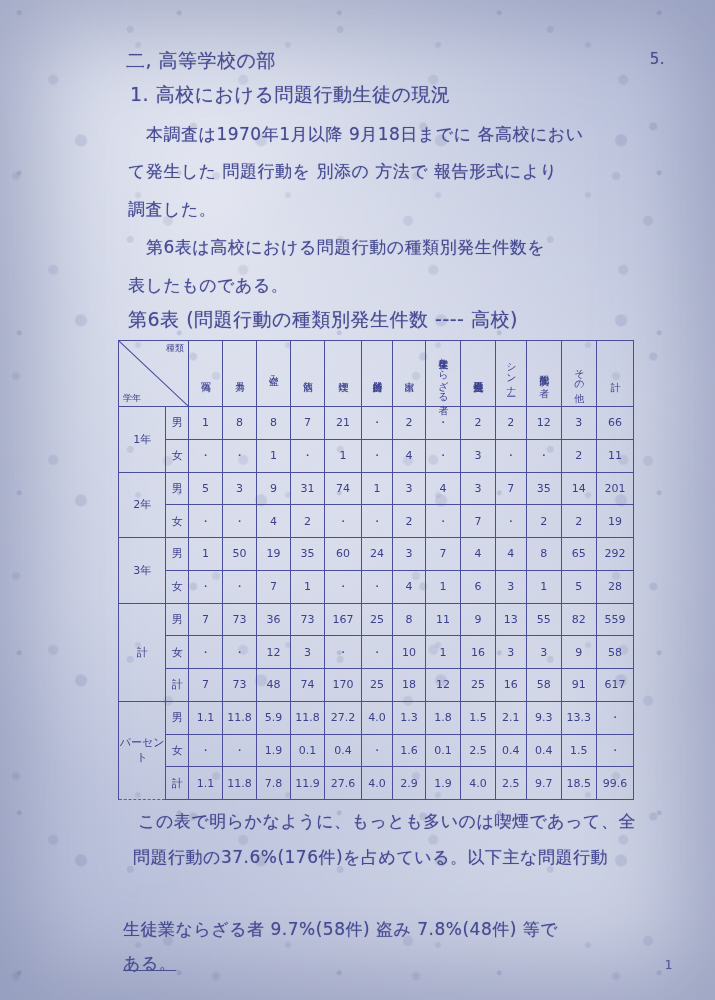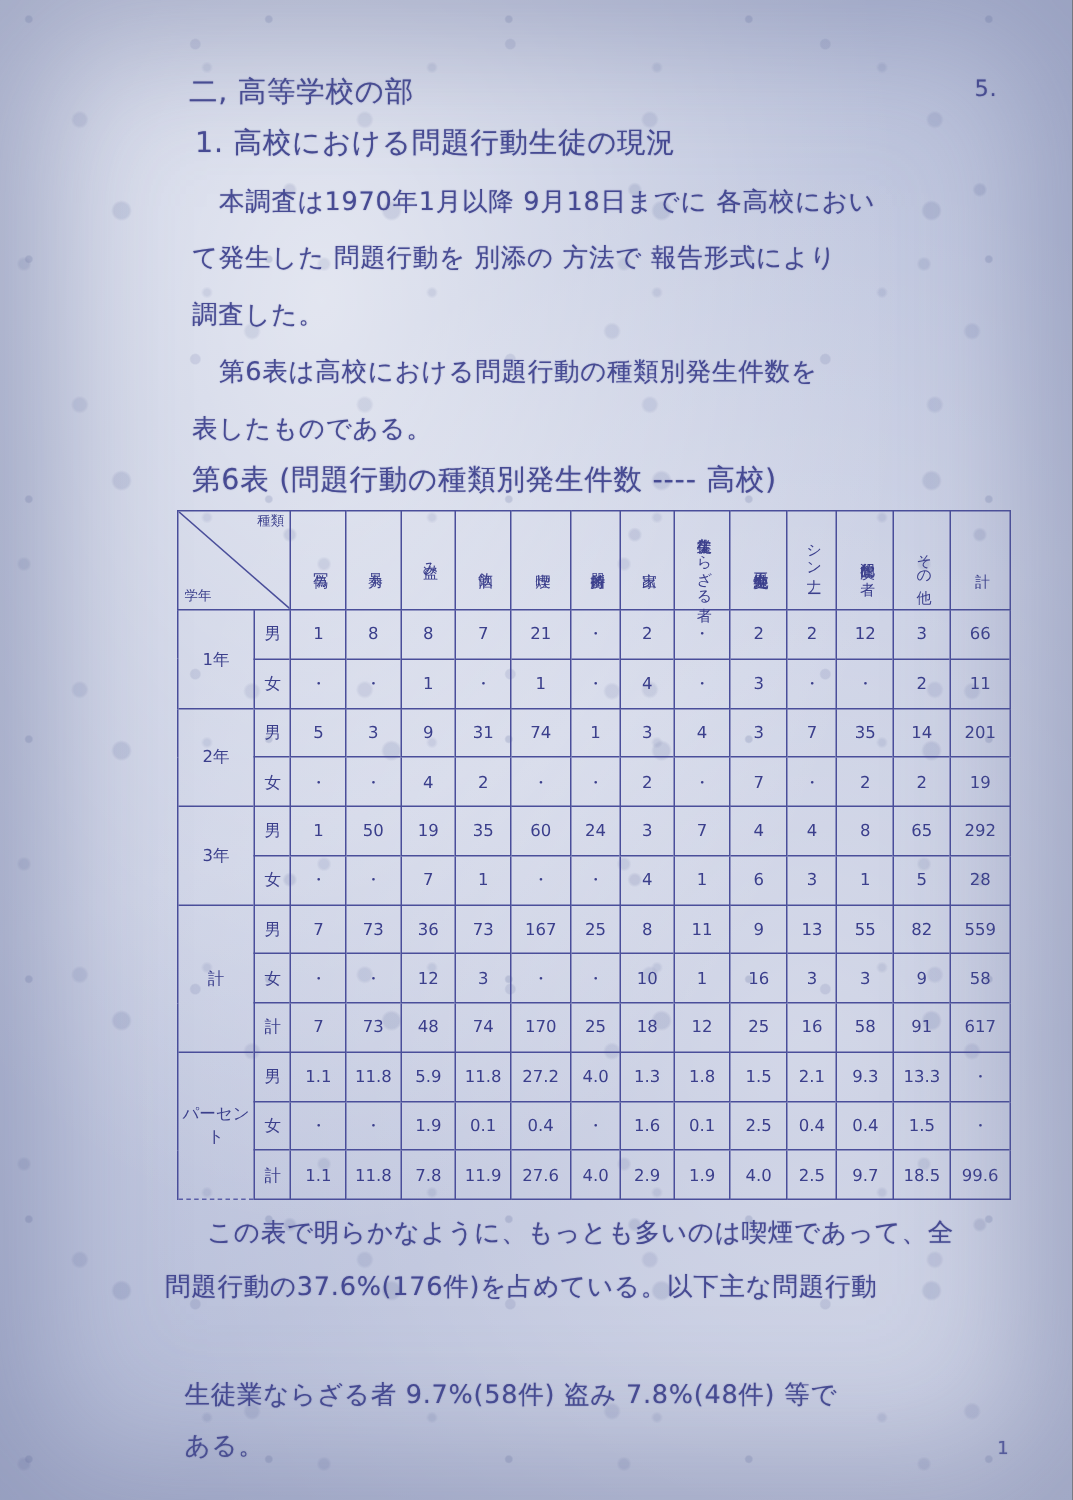--- a/index.html
+++ b/index.html
@@ -58,21 +58,21 @@
   }
 
   
   #table-wrap{
     position:absolute;
     left:100px; top:330px;
     width:560px; height:460px;
   }
   table.t{
     border-collapse:collapse;
-    width:556px;height:460px;
+    width:516px;height:460px;
     table-layout:fixed;
   }
   table.t td, table.t th{
     border:1px solid #4a4e9a;
     font-size:11px;
     color:#3b3f8c;
     text-align:center;
     vertical-align:middle;
     padding:0;
     font-family:"DejaVu Sans", sans-serif;
@@ -394,21 +394,21 @@
               <td>2.5</td>
               <td>9.7</td>
               <td>18.5</td>
               <td>99.6</td>
             </tr>
           </tbody>
       </table>
     </div>
 
     <div class="hw line" style="left:120px;top:800px;">この表で明らかなように、もっとも多いのは喫煙であって、全</div>
-    <div class="hw line" style="left:92px;top:836px;">問題行動の37.6%(176件)を占めている。以下主な問題行動</div>
+    <div class="hw line" style="left:115px;top:836px;">問題行動の37.6%(176件)を占めている。以下主な問題行動</div>
     <div class="hw line" style="left:105px;top:908px;text-align:right;">生徒業ならざる者 9.7%(58件) 盗み 7.8%(48件) 等で</div>
-    <div class="hw line" style="left:105px;top:942px;">ある。</div>
+    <div class="hw line" style="left:105px;top:942px;text-decoration:underline;">ある。</div>
 
     <div id="footmark" class="hw">1</div>
   </div>
 
   <div id="vignette"></div>
 </div>
 
 </body></html>

